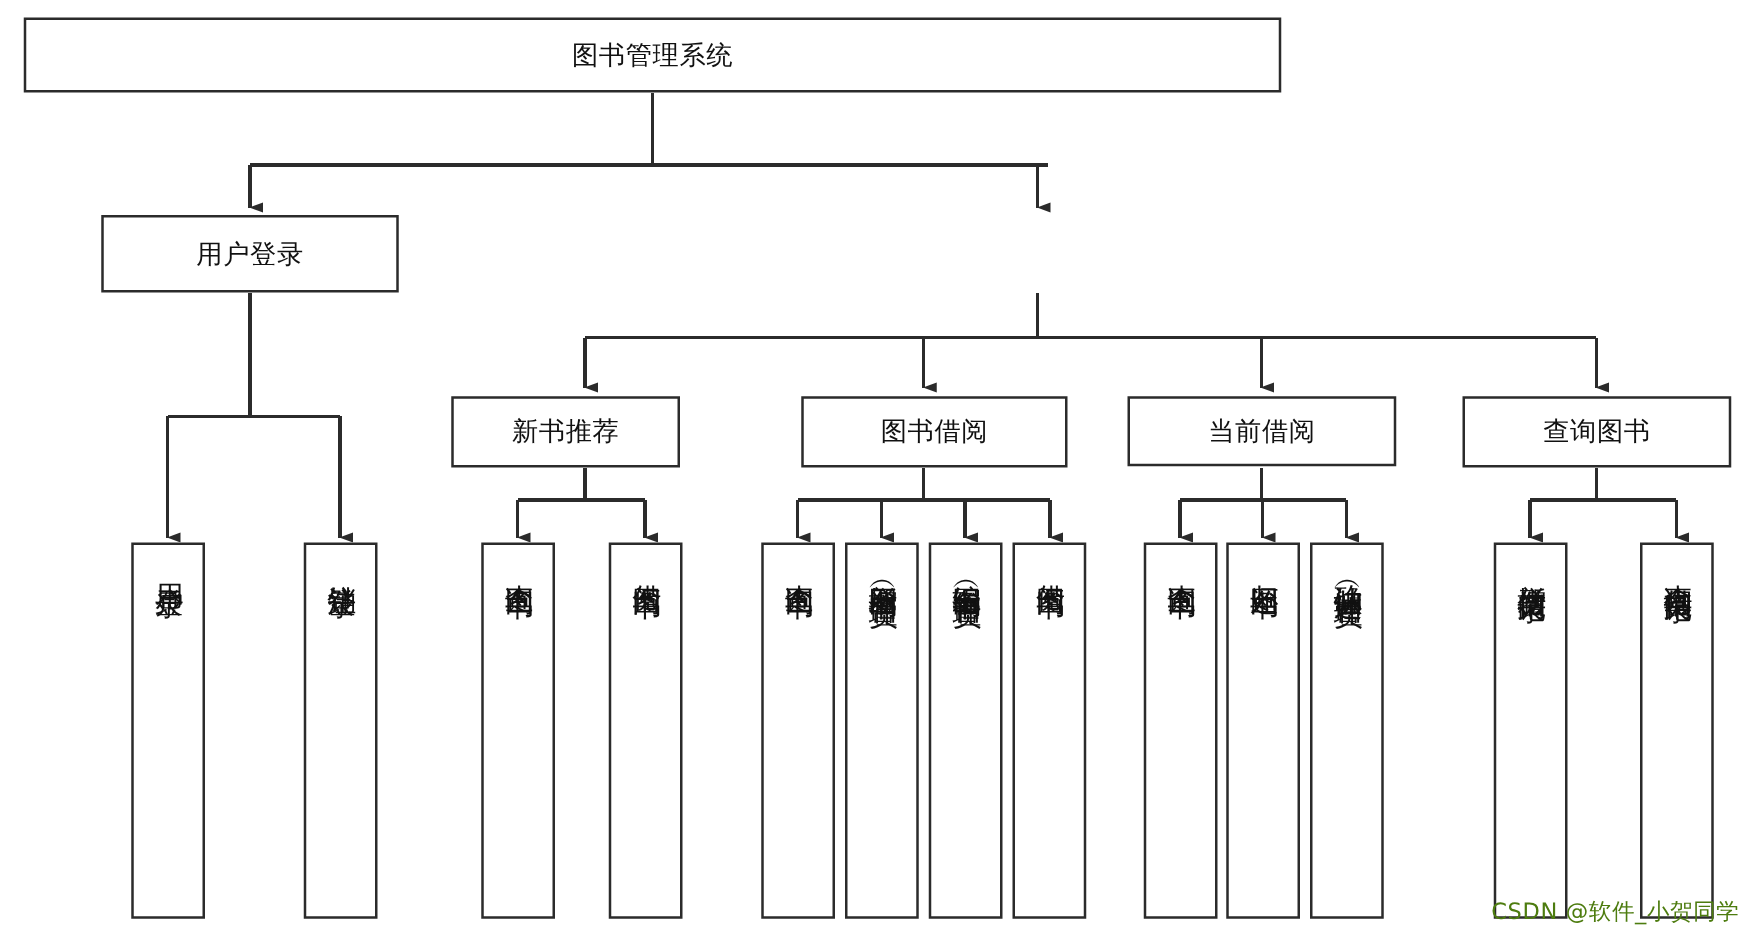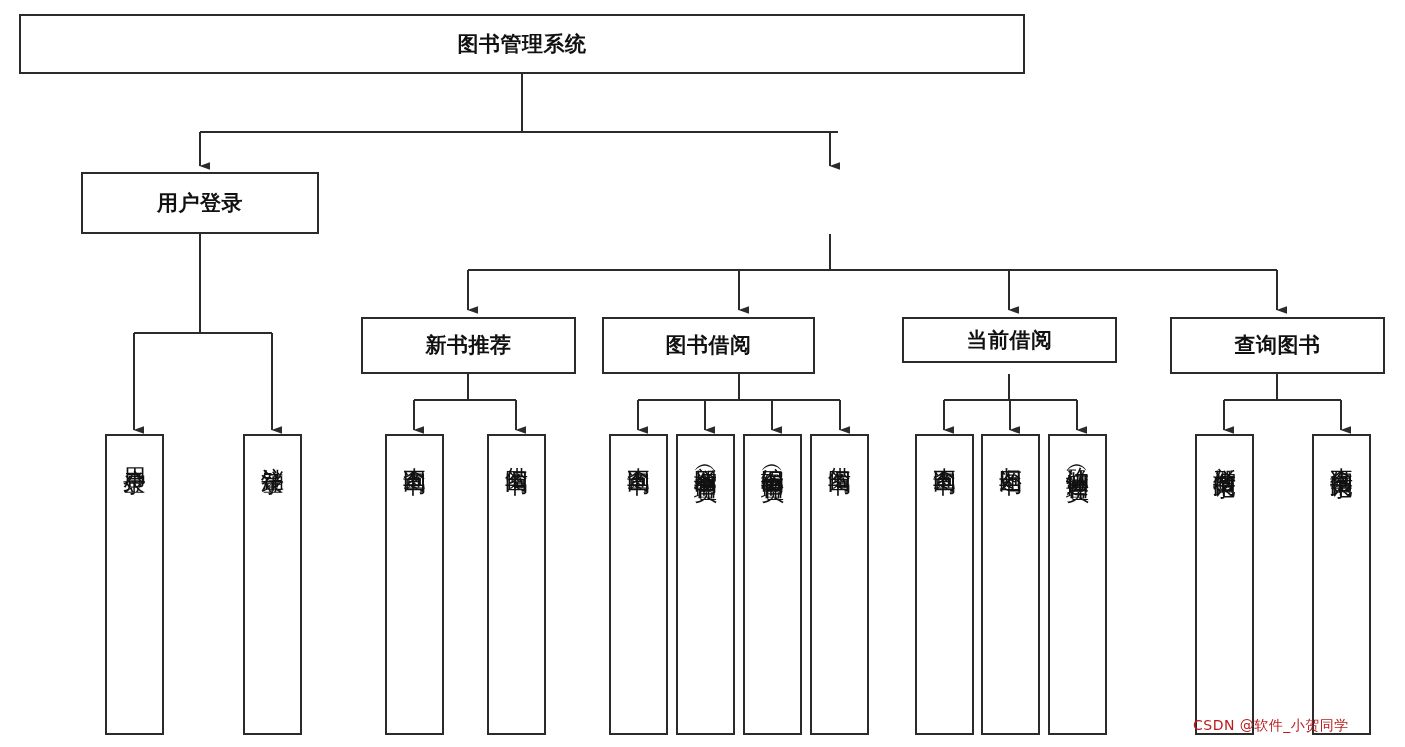--- a/index.html
+++ b/index.html
@@ -36,40 +36,39 @@
     color: #111111;
   }
   .node.horiz {
     font-size: 21px;
     letter-spacing: 0.5px;
   }
   .node-label-h {
     display: block;
     white-space: nowrap;
     line-height: 1;
-    font-weight: bold;
   }
   .node.vert {
     align-items: flex-start;
     justify-content: center;
     padding-top: 13px;
   }
   .node-label-v {
     display: block;
     writing-mode: vertical-rl;
     text-orientation: upright;
     font-size: 23px;
     line-height: 1.08;
     letter-spacing: 2px;
     white-space: nowrap;
   }
   .watermark {
     position: absolute;
-    font-size: 14px;
-    color: #b91c1c;
+    font-size: 18px;
+    color: #4d7c0f;
     white-space: nowrap;
     letter-spacing: 0.5px;
   }
 </style>
 </head>
 <body>
 
 <div id="diagram-root">
 
   <svg id="edges-layer" width="1405" height="747" viewBox="0 0 1405 747">
@@ -124,29 +123,29 @@
 
   <div class="node horiz" style="left:19px; top:14px; width:1006px; height:60px;">
     <span class="node-label-h">图书管理系统</span>
   </div>
 
   <div class="node horiz" style="left:81px; top:172px; width:238px; height:62px;">
     <span class="node-label-h">用户登录</span>
   </div>
 
 
-  <div class="node horiz" style="left:361px; top:317px; width:215px; height:57px;">
+  <div class="node horiz" style="left:361px; top:317px; width:183px; height:57px;">
     <span class="node-label-h">新书推荐</span>
   </div>
 
-  <div class="node horiz" style="left:602px; top:317px; width:213px; height:57px;">
+  <div class="node horiz" style="left:641px; top:317px; width:213px; height:57px;">
     <span class="node-label-h">图书借阅</span>
   </div>
 
-  <div class="node horiz" style="left:902px; top:317px; width:215px; height:46px;">
+  <div class="node horiz" style="left:902px; top:317px; width:215px; height:56px;">
     <span class="node-label-h">当前借阅</span>
   </div>
 
   <div class="node horiz" style="left:1170px; top:317px; width:215px; height:57px;">
     <span class="node-label-h">查询图书</span>
   </div>
 
   <div class="node vert" style="left:105px; top:434px; width:59px; height:301px;">
     <span class="node-label-v">用户登录</span>
   </div>

